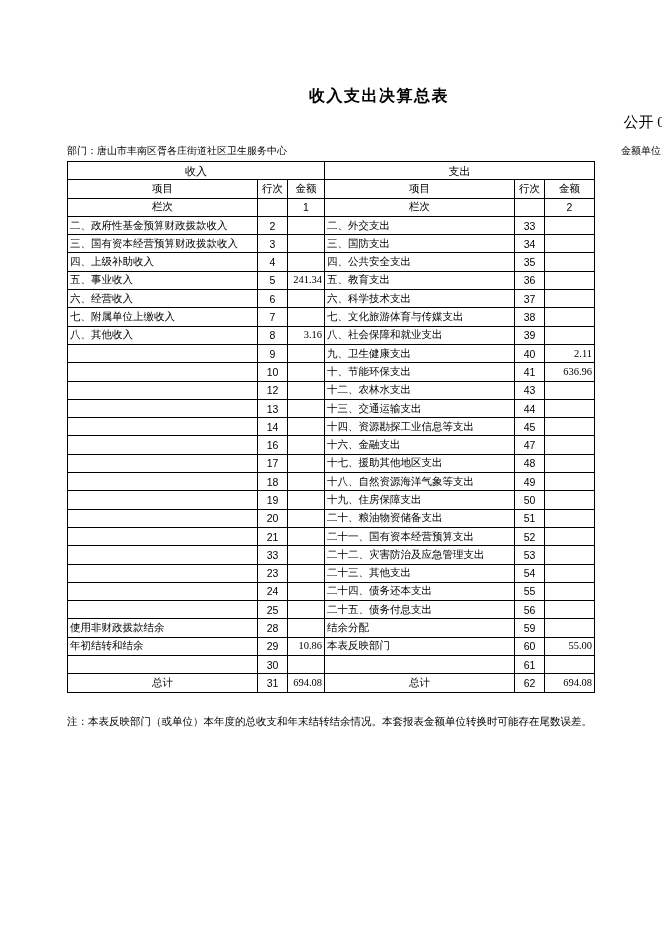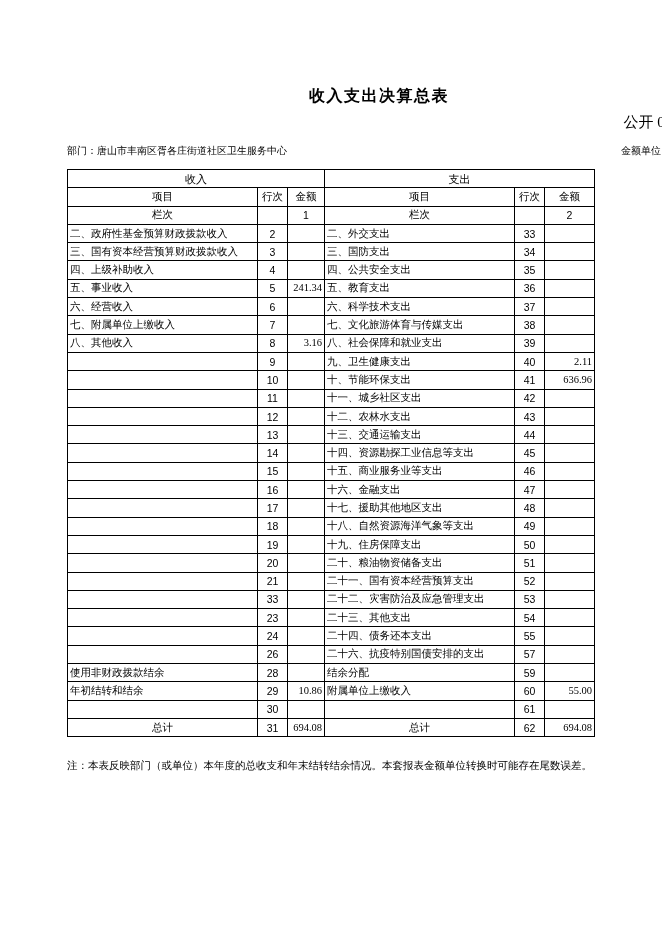--- a/index.html
+++ b/index.html
@@ -14,21 +14,21 @@
   .title {
     margin-top:86px; text-align:center;
     font-size:16px; font-weight:bold; letter-spacing:1.5px;
   }
   .doc-label { margin-top:6px; text-align:right; font-size:15px; }
   .meta-row {
     margin-top:12px; display:flex; justify-content:space-between;
     font-size:10px; line-height:14px;
   }
   table.acct {
-    margin-top:11px; width:527px;
+    margin-top:3px; width:527px;
     border-collapse:collapse; table-layout:fixed;
   }
   .acct th, .acct td {
     border:1px solid #000;
     font-weight:normal;
     font-size:10.5px;
     height:18.3px;
     line-height:12px;
     padding:0 2px;
     overflow:hidden;
@@ -169,28 +169,20 @@
           <tr>
             <td class="item"></td>
             <td class="lno">10</td>
             <td class="amt"></td>
             <td class="item">十、节能环保支出</td>
             <td class="lno">41</td>
             <td class="amt">636.96</td>
           </tr>
           <tr>
             <td class="item"></td>
-            <td class="lno">11</td>
-            <td class="amt"></td>
-            <td class="item">十一、城乡社区支出</td>
-            <td class="lno">42</td>
-            <td class="amt"></td>
-          </tr>
-          <tr>
-            <td class="item"></td>
             <td class="lno">12</td>
             <td class="amt"></td>
             <td class="item">十二、农林水支出</td>
             <td class="lno">43</td>
             <td class="amt"></td>
           </tr>
           <tr>
             <td class="item"></td>
             <td class="lno">13</td>
             <td class="amt"></td>
@@ -201,28 +193,20 @@
           <tr>
             <td class="item"></td>
             <td class="lno">14</td>
             <td class="amt"></td>
             <td class="item">十四、资源勘探工业信息等支出</td>
             <td class="lno">45</td>
             <td class="amt"></td>
           </tr>
           <tr>
             <td class="item"></td>
-            <td class="lno">15</td>
-            <td class="amt"></td>
-            <td class="item">十五、商业服务业等支出</td>
-            <td class="lno">46</td>
-            <td class="amt"></td>
-          </tr>
-          <tr>
-            <td class="item"></td>
             <td class="lno">16</td>
             <td class="amt"></td>
             <td class="item">十六、金融支出</td>
             <td class="lno">47</td>
             <td class="amt"></td>
           </tr>
           <tr>
             <td class="item"></td>
             <td class="lno">17</td>
             <td class="amt"></td>
@@ -281,39 +265,39 @@
           <tr>
             <td class="item"></td>
             <td class="lno">24</td>
             <td class="amt"></td>
             <td class="item">二十四、债务还本支出</td>
             <td class="lno">55</td>
             <td class="amt"></td>
           </tr>
           <tr>
             <td class="item"></td>
-            <td class="lno">26</td>
-            <td class="amt"></td>
-            <td class="item">二十六、抗疫特别国债安排的支出</td>
-            <td class="lno">57</td>
+            <td class="lno">25</td>
+            <td class="amt"></td>
+            <td class="item">二十五、债务付息支出</td>
+            <td class="lno">56</td>
             <td class="amt"></td>
           </tr>
           <tr>
             <td class="item">使用非财政拨款结余</td>
             <td class="lno">28</td>
             <td class="amt"></td>
             <td class="item">结余分配</td>
             <td class="lno">59</td>
             <td class="amt"></td>
           </tr>
           <tr>
             <td class="item">年初结转和结余</td>
             <td class="lno">29</td>
             <td class="amt">10.86</td>
-            <td class="item">附属单位上缴收入</td>
+            <td class="item">本表反映部门</td>
             <td class="lno">60</td>
             <td class="amt">55.00</td>
           </tr>
           <tr>
             <td class="item"></td>
             <td class="lno">30</td>
             <td class="amt"></td>
             <td class="item"></td>
             <td class="lno">61</td>
             <td class="amt"></td>

